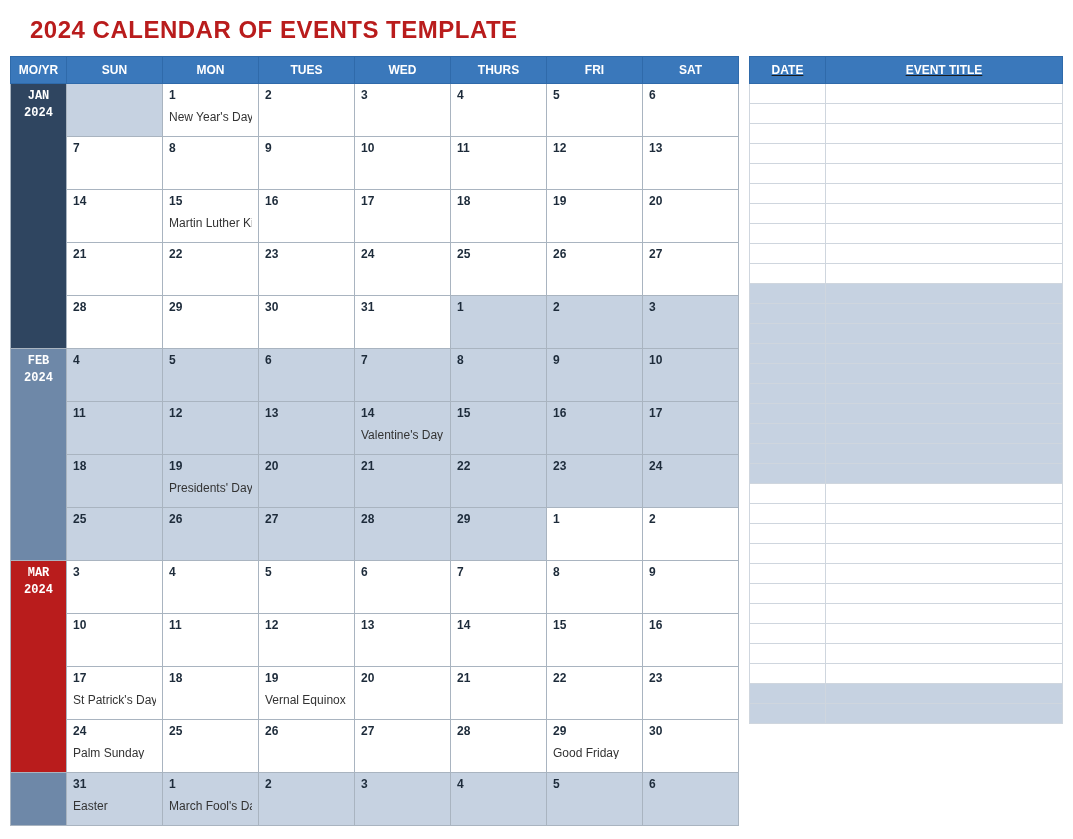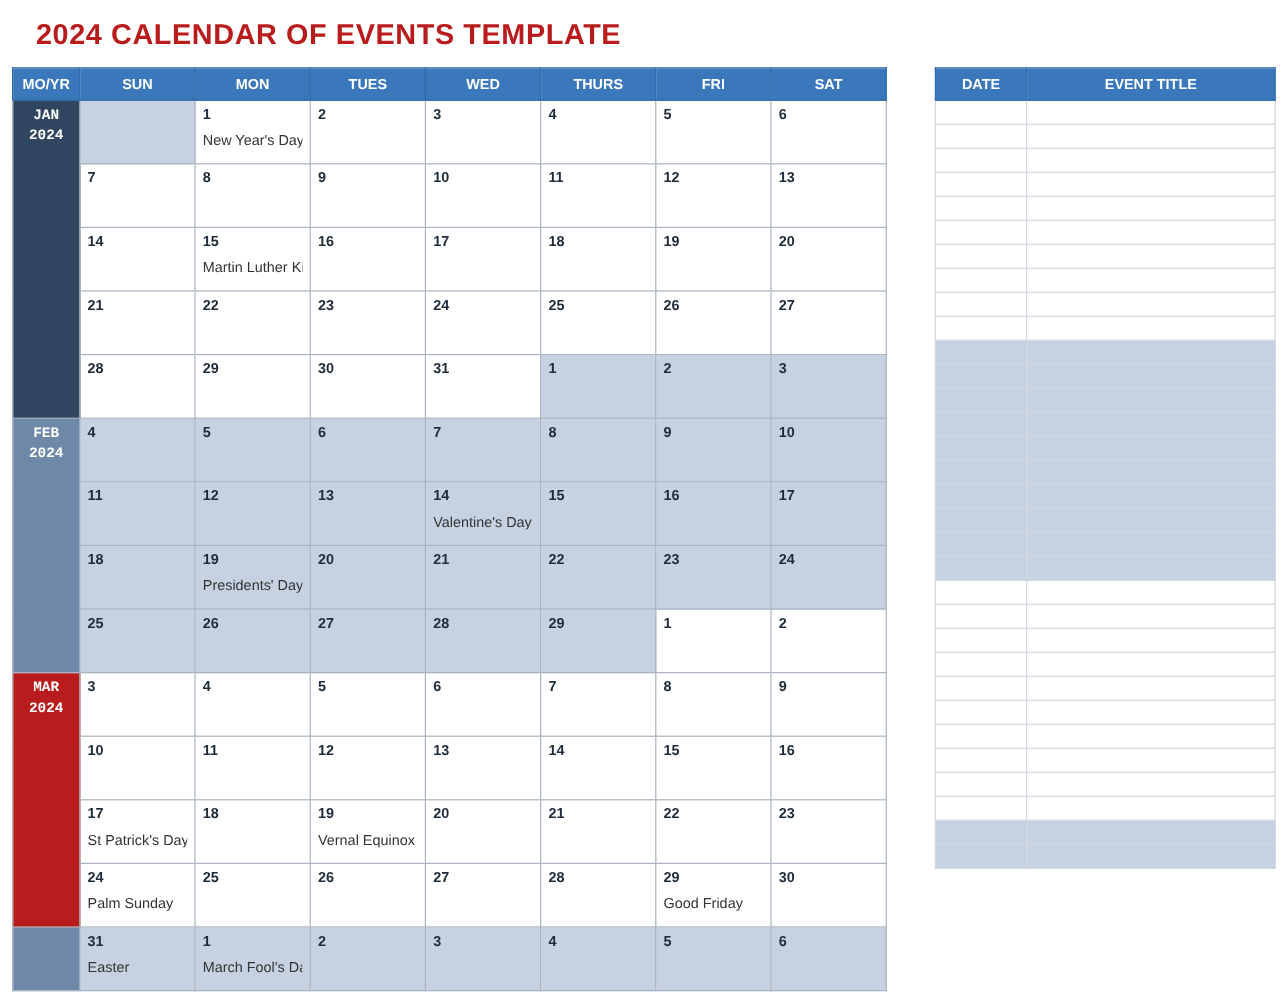--- a/index.html
+++ b/index.html
@@ -13,21 +13,21 @@
   }
   .title {
     color: #b91c1c;
     font-size: 24px;
     font-weight: 700;
     letter-spacing: 0.5px;
     margin: 0 0 12px 20px;
   }
   .layout {
     display: flex;
-    gap: 40px;
+    gap: 10px;
     align-items: flex-start;
   }
   
   table.cal {
     border-collapse: collapse;
     table-layout: fixed;
     width: 728px;
   }
   table.cal th {
     background: #3a78bb;
@@ -73,20 +73,21 @@
     line-height: 11px;
     margin-top: 10px;
     white-space: nowrap;
     overflow: hidden;
   }
   
   table.ev {
     border-collapse: collapse;
     table-layout: fixed;
     width: 352px;
+    text-decoration: underline;
   }
   table.ev th {
     background: #3a78bb;
     color: #fff;
     font-weight: 600;
     font-size: 12px;
     text-align: center;
     padding: 6px 4px;
     border: 1px solid #2f6aaa;
   }

